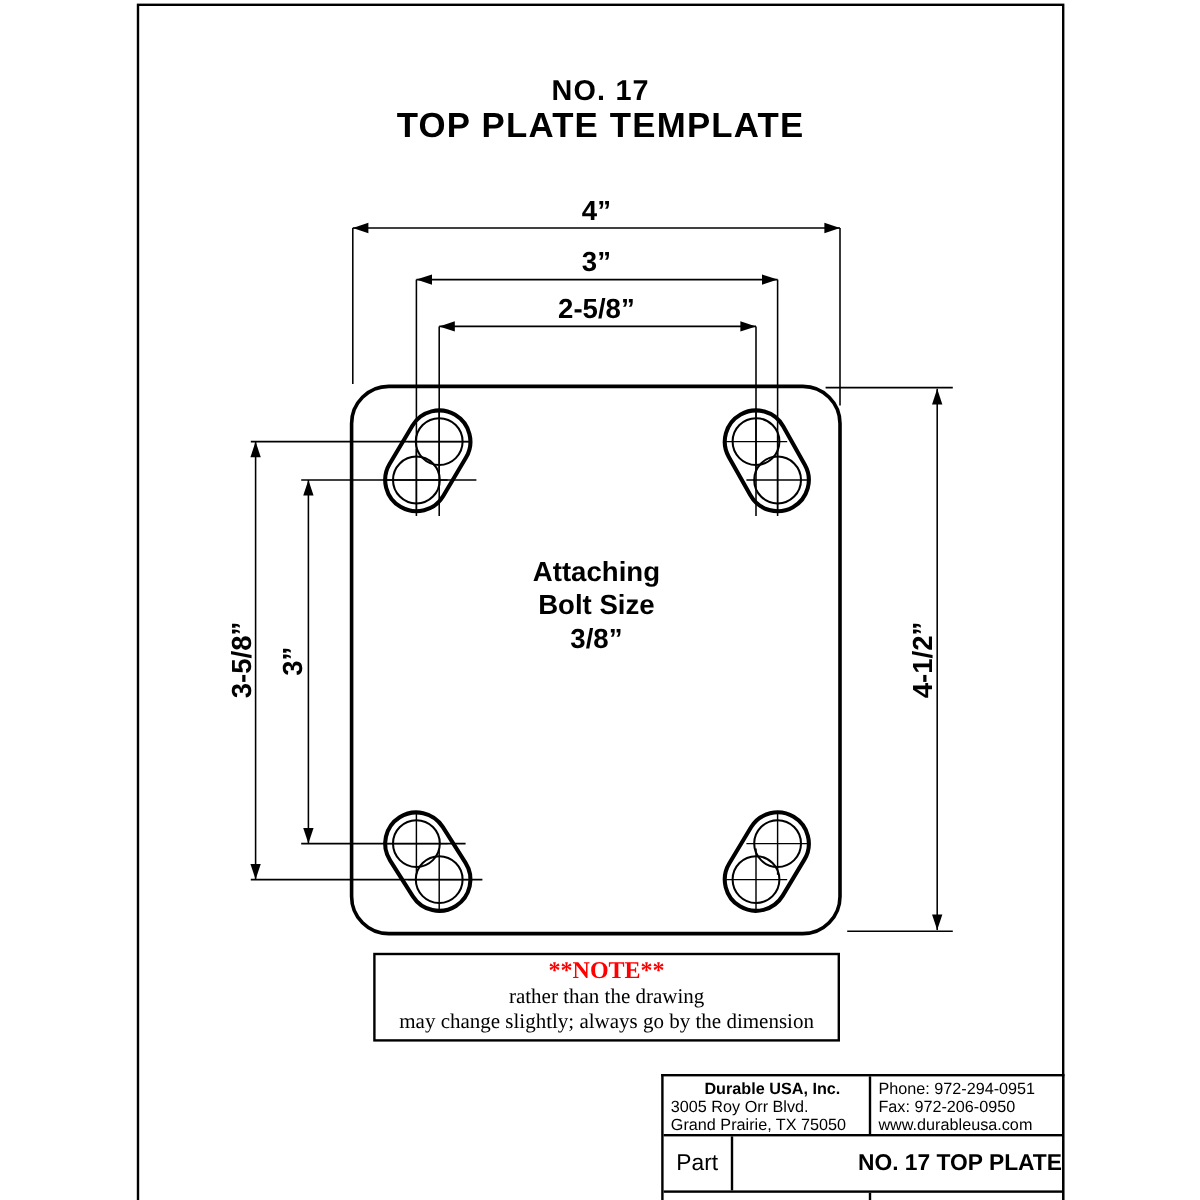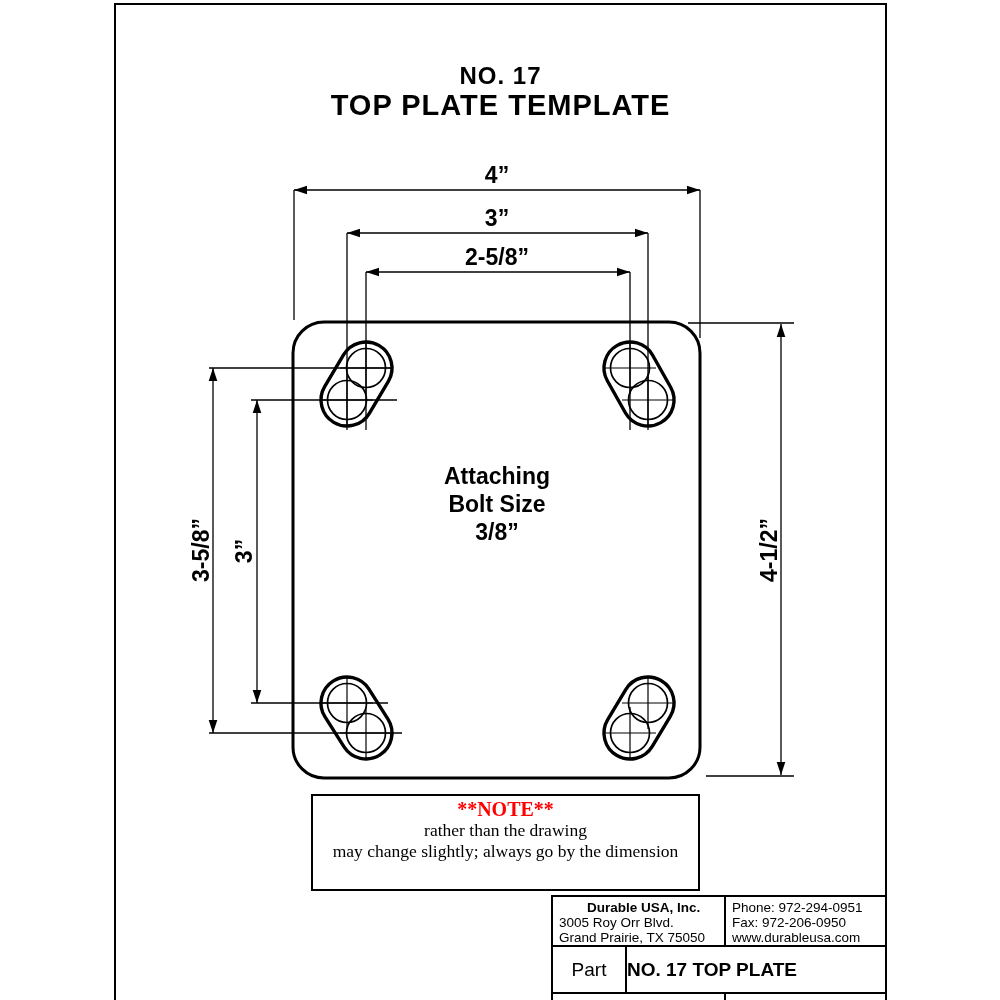--- a/index.html
+++ b/index.html
@@ -25,40 +25,40 @@
   .slot{stroke:#000;stroke-width:3.4;fill:none;}
   .bolt{stroke:#000;stroke-width:1.7;fill:none;}
   .cross{stroke:#000;stroke-width:1.2;fill:none;}
   .arr{fill:#000;stroke:none;}
   .dimtext, .centertext{
     font-family:"Liberation Sans", sans-serif;font-weight:bold;
     font-size:23px;fill:#000;
   }
 
   .note-box{
-    position:absolute;left:311px;top:794px;width:389px;height:97px;
+    position:absolute;left:311px;top:794px;width:389px;height:74px;
     border:2px solid #000;box-sizing:border-box;text-align:center;
     font-family:"Liberation Serif", serif;background:#fff;
   }
   .note-heading{font-size:20px;font-weight:bold;margin-top:2px;line-height:22px;}
   .note-line{font-size:17.5px;line-height:21px;}
 
   .title-block{
     position:absolute;left:551px;top:895px;width:336px;
     border:2px solid #000;border-bottom:none;box-sizing:border-box;background:#fff;
   }
   .trow{display:flex;border-bottom:2px solid #000;box-sizing:border-box;}
   .trow:last-child{border-bottom:none;}
   .tcell{box-sizing:border-box;}
   .tcell + .tcell{border-left:2px solid #000;}
   .addr-cell{width:171px;padding:3px 0 0 6px;font-size:13.5px;line-height:15px;}
   .contact-cell{flex:1;padding:3px 0 0 6px;font-size:13.5px;line-height:15px;}
   .company{font-weight:bold;padding-left:28px;}
-  .part-cell{width:72px;text-align:center;font-size:19px;line-height:45px;}
-  .partname-cell{flex:1;text-align:left;font-weight:bold;font-size:19px;line-height:45px;}
+  .part-cell{width:56px;text-align:center;font-size:19px;line-height:45px;}
+  .partname-cell{flex:1;text-align:right;font-weight:bold;font-size:19px;line-height:45px;}
   .r3a{width:171px;height:18px;}
   .r3b{flex:1;height:18px;}
 </style>
 </head>
 <body>
 
 <div class="page-frame"></div>
 
 <div class="page-title">
   <div class="title-l1">NO. 17</div>

